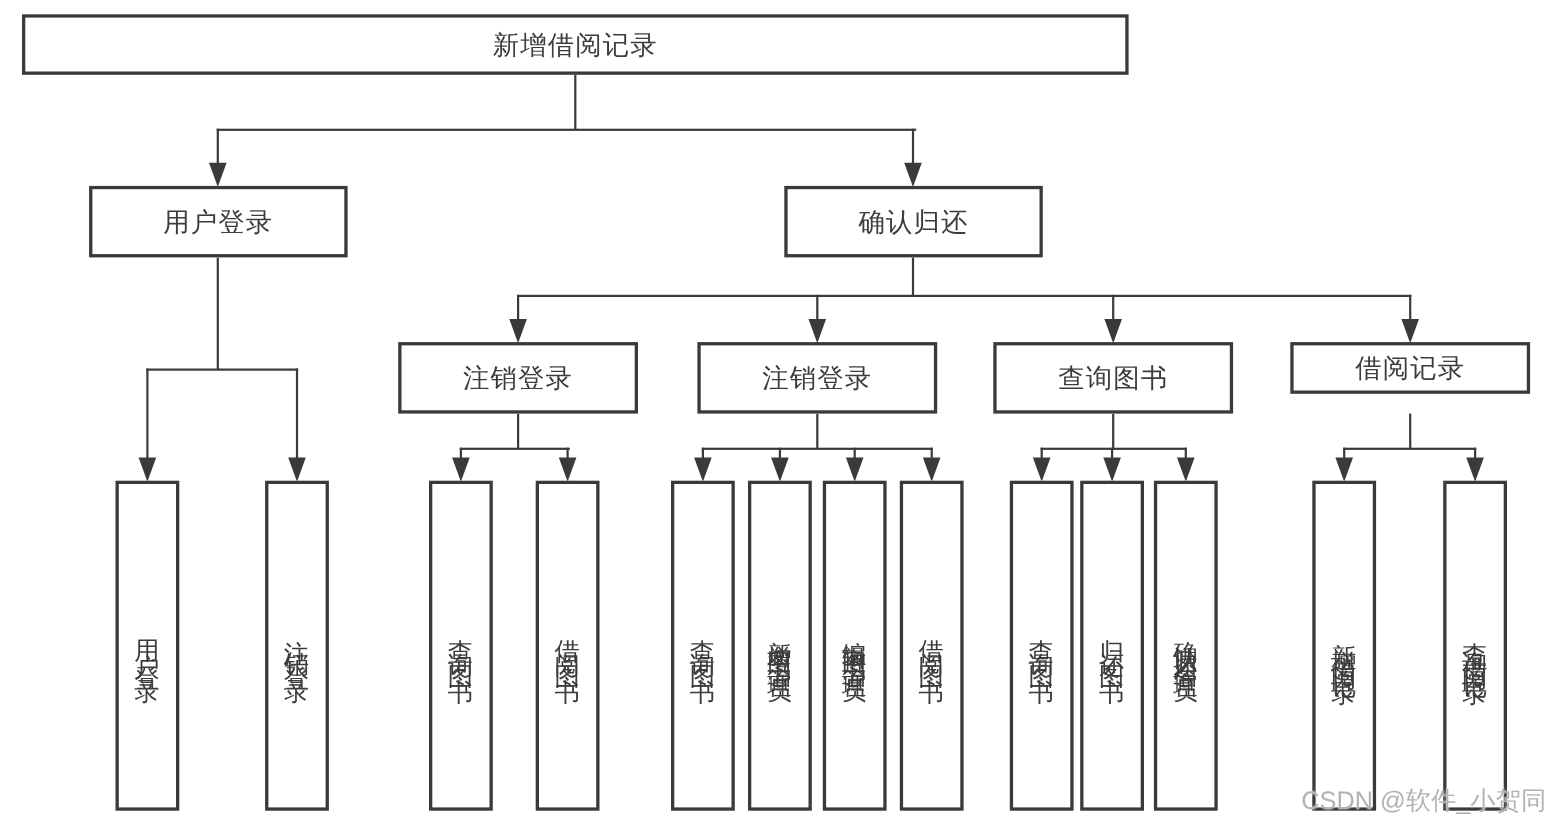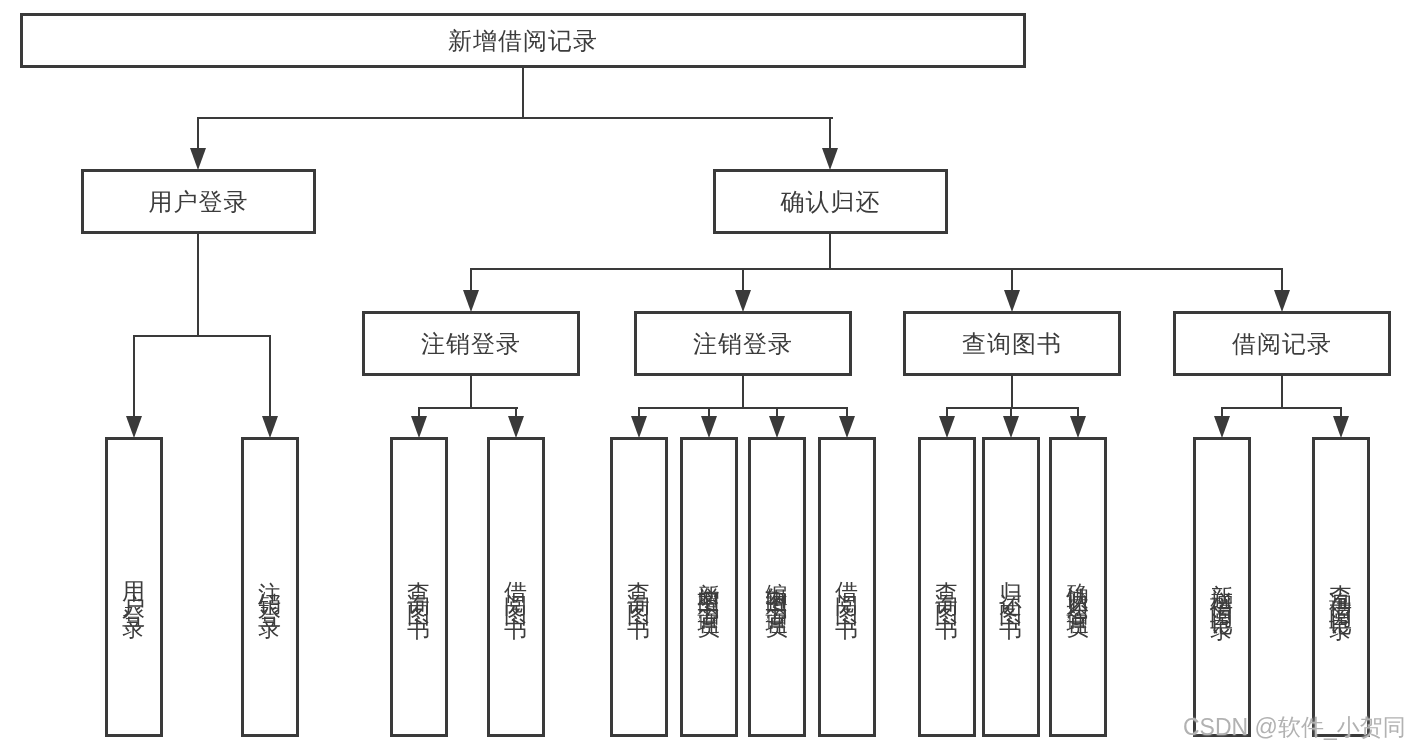--- a/index.html
+++ b/index.html
@@ -101,21 +101,21 @@
 
   <div class="box" style="left:362px;top:311px;width:218px;height:65px">
     <span class="hlabel">注销登录</span>
   </div>
   <div class="box" style="left:634px;top:311px;width:218px;height:65px">
     <span class="hlabel">注销登录</span>
   </div>
   <div class="box" style="left:903px;top:311px;width:218px;height:65px">
     <span class="hlabel">查询图书</span>
   </div>
-  <div class="box" style="left:1173px;top:311px;width:218px;height:65px">
+  <div class="box" style="left:1173px;top:311px;width:218px;height:47px">
     <span class="hlabel">借阅记录</span>
   </div>
 
   <div class="box" style="left:105px;top:437px;width:58px;height:300px">
     <span class="vtext">用户登录</span>
   </div>
   <div class="box" style="left:241px;top:437px;width:58px;height:300px">
     <span class="vtext">注销登录</span>
   </div>
 

